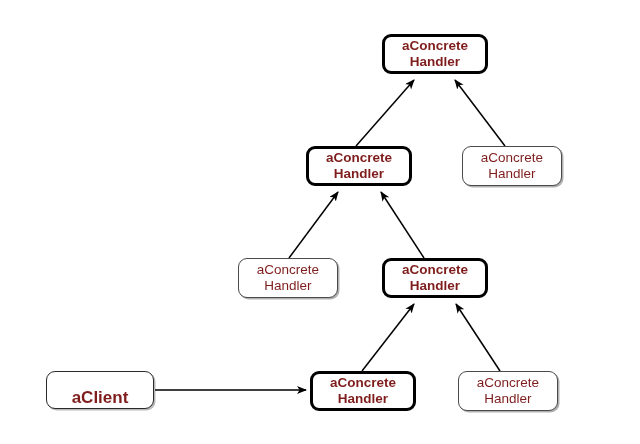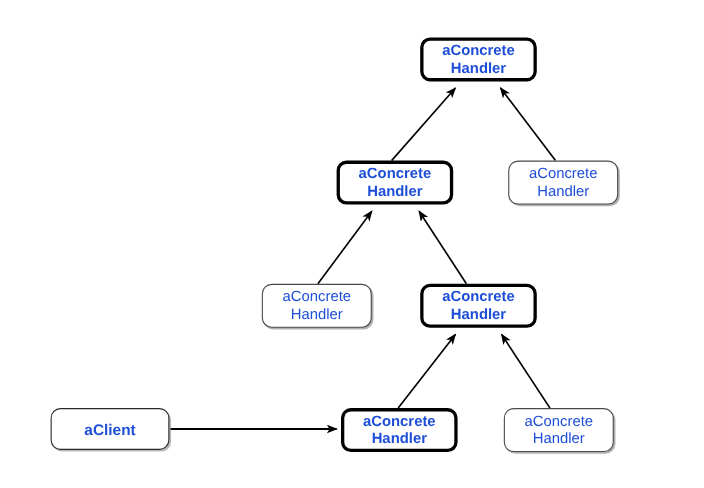--- a/index.html
+++ b/index.html
@@ -27,39 +27,40 @@
   .node {
     position: absolute;
     box-sizing: border-box;
     background: #ffffff;
     border-radius: 9px;
     display: flex;
     align-items: center;
     justify-content: center;
     text-align: center;
     line-height: 1.18;
-    color: #1d4ed8;
+    color: #7f1d1d;
     z-index: 2;
   }
   .node.thin {
     border: 1.3px solid #4a4a4a;
     font-weight: normal;
     font-size: 13.5px;
     box-shadow: 1.5px 1.5px 0 rgba(80,80,80,0.45);
   }
   .node.bold {
     border: 3.2px solid #000000;
     font-weight: bold;
     font-size: 13.5px;
   }
   .node.client {
     border: 1.4px solid #2a2a2a;
     font-weight: bold;
-    font-size: 14px;
+    font-size: 17px;
     box-shadow: 1.5px 1.5px 0 rgba(80,80,80,0.4);
+    align-items: flex-end;
   }
   .node-label {
     display: block;
     white-space: pre-line;
     padding: 0 4px;
   }
 </style>
 </head>
 <body>
 

